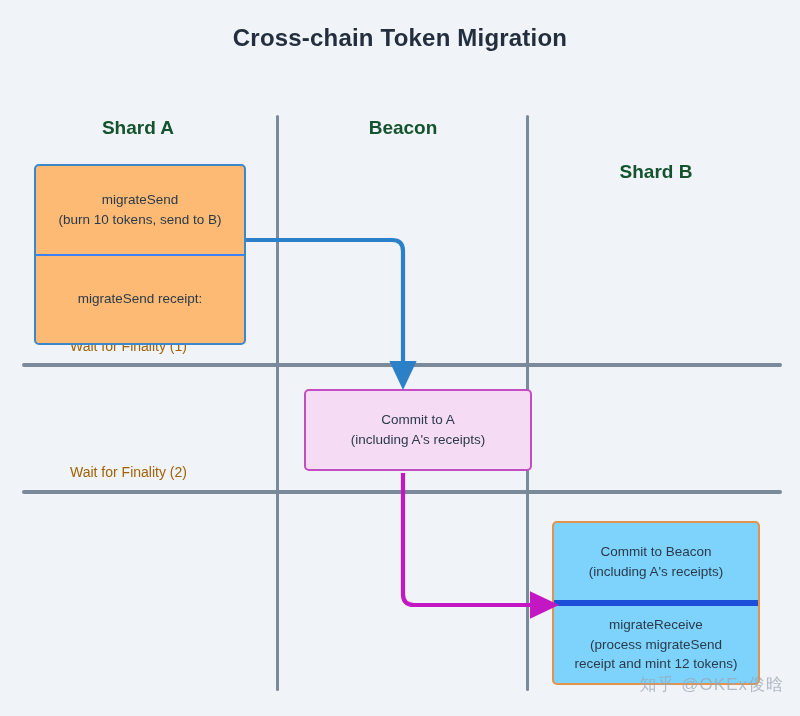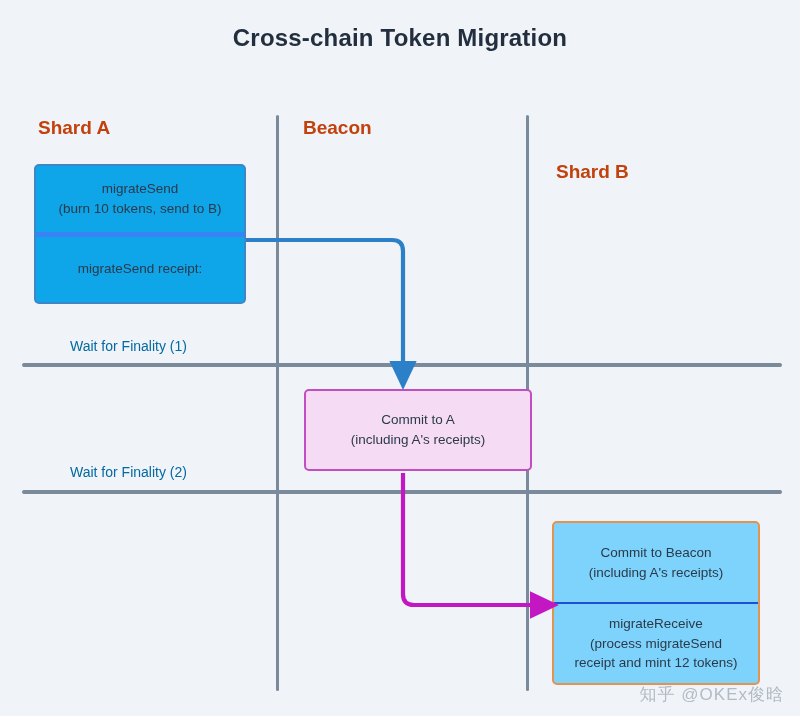--- a/index.html
+++ b/index.html
@@ -27,21 +27,22 @@
     letter-spacing: 0.2px;
     color: #232f3e;
   }
 
   
   .col-header {
     position: absolute;
     top: 117px;
     font-size: 19px;
     font-weight: bold;
-    color: #c2410c;
+    color: #14532d;
+    text-align: center;
   }
   .col-header.a      { left: 38px;  width: 200px; }
   .col-header.beacon { left: 303px; width: 200px; }
   .col-header.b      { left: 556px; width: 200px; margin-top: 44px; }
 
   
   .lane-divider {
     position: absolute;
     top: 115px;
     width: 3px;
@@ -62,21 +63,21 @@
     border-radius: 2px;
   }
   .sep.s1 { top: 363px; }
   .sep.s2 { top: 490px; }
 
   
   .finality-label {
     position: absolute;
     left: 70px;
     font-size: 14px;
-    color: #0369a1;
+    color: #a16207;
     white-space: nowrap;
   }
   .finality-label.f1 { top: 338px; }
   .finality-label.f2 { top: 464px; }
 
   
   .node {
     position: absolute;
     border-radius: 5px;
     display: flex;
@@ -94,60 +95,60 @@
     padding: 6px 10px;
     color: #2b3a4a;
   }
   .node .cell .line { display: block; white-space: nowrap; }
 
   
   .node.blue {
     left: 34px;
     top: 164px;
     width: 212px;
-    height: 140px;
-    background: #0ea5e9;
+    height: 181px;
+    background: #fdba74;
     border: 2px solid #3d87c8;
   }
-  .node.blue .cell + .cell { border-top: 5px solid #3b82f6; }
+  .node.blue .cell + .cell { border-top: 2px solid #3b82f6; }
 
   
   .node.pink {
     left: 304px;
     top: 389px;
     width: 228px;
     height: 82px;
     background: #f5dcf4;
     border: 2px solid #c24ec2;
   }
 
   
   .node.orange {
     left: 552px;
     top: 521px;
     width: 208px;
     height: 164px;
     background: #7dd3fc;
     border: 2px solid #e2934f;
   }
-  .node.orange .cell + .cell { border-top: 2px solid #1d4ed8; }
+  .node.orange .cell + .cell { border-top: 6px solid #1d4ed8; }
 
   
   .arrow-layer {
     position: absolute;
     left: 0; top: 0;
     width: 800px; height: 716px;
     pointer-events: none;
   }
 
   
   .watermark {
     position: absolute;
     right: 16px;
-    bottom: 10px;
+    bottom: 20px;
     font-size: 17px;
     color: #9aa6b2;
     opacity: 0.72;
     white-space: nowrap;
     letter-spacing: 1px;
   }
 </style>
 </head>
 <body>
 

